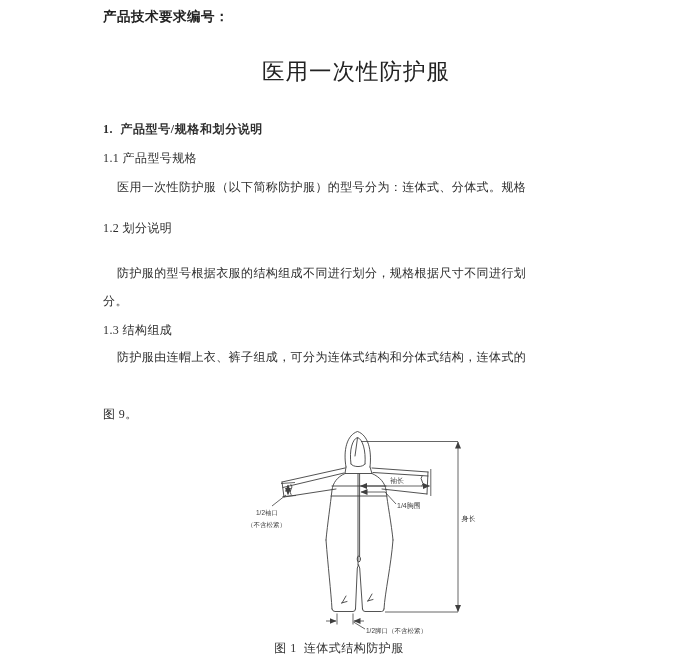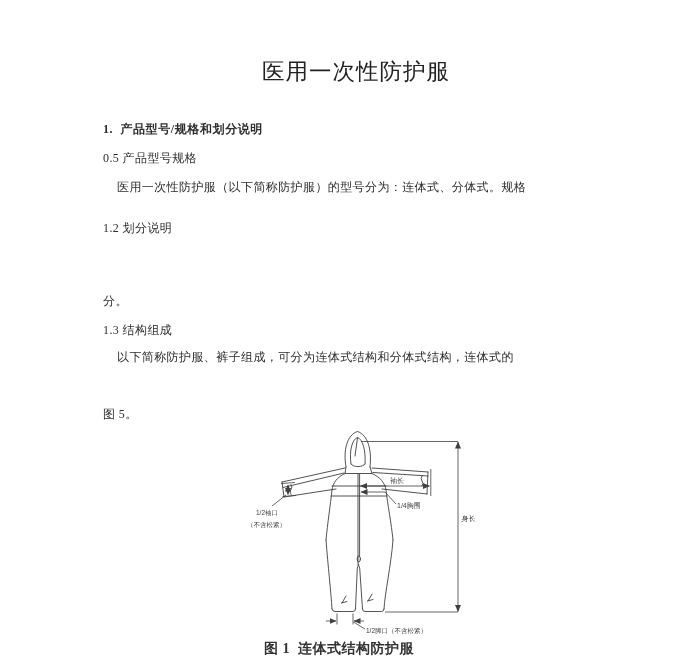--- a/index.html
+++ b/index.html
@@ -28,39 +28,41 @@
   .fig{
     position:absolute;left:245px;top:426px;width:238px;height:215px;
   }
   .fig svg{display:block;}
   .fig text{
     font-family:"Liberation Sans","DejaVu Sans",sans-serif;
     fill:#3c3c3c;
   }
   .caption{
     position:absolute;left:239px;top:640px;width:200px;
-    text-align:center;font-size:14px;font-weight:bold;
+    text-align:center;font-size:12px;font-weight:normal;
     white-space:pre;color:#333;letter-spacing:.5px;
   }
 </style>
 </head>
 <body>
 
 <div class="page">
 
+  <div class="hdr">产品技术要求编号：</div>
   <div class="title">医用一次性防护服</div>
 
   <div class="ln bold" style="top:121px">1.  产品型号/规格和划分说明</div>
-  <div class="ln" style="top:150px">0.5 产品型号规格</div>
+  <div class="ln" style="top:150px">1.1 产品型号规格</div>
   <div class="ln indent" style="top:179px">医用一次性防护服（以下简称防护服）的型号分为：连体式、分体式。规格</div>
   <div class="ln" style="top:220px">1.2 划分说明</div>
+  <div class="ln indent" style="top:265px">防护服的型号根据衣服的结构组成不同进行划分，规格根据尺寸不同进行划</div>
   <div class="ln" style="top:293px">分。</div>
   <div class="ln" style="top:322px">1.3 结构组成</div>
-  <div class="ln indent" style="top:349px">以下简称防护服、裤子组成，可分为连体式结构和分体式结构，连体式的</div>
-  <div class="ln" style="top:406px">图 5。</div>
+  <div class="ln indent" style="top:349px">防护服由连帽上衣、裤子组成，可分为连体式结构和分体式结构，连体式的</div>
+  <div class="ln" style="top:406px">图 9。</div>
 
   <div class="fig">
     <svg width="238" height="215" viewBox="0 0 238 215">
       <defs>
         <marker id="ah" markerWidth="9" markerHeight="8" refX="6.5" refY="3.5" orient="auto-start-reverse" markerUnits="userSpaceOnUse">
           <path d="M0,0.5 L7,3.5 L0,6.5 z" fill="#3f3f3f"></path>
         </marker>
       </defs>
       <g stroke="#3f3f3f" stroke-width="0.9" fill="none" stroke-linecap="round">
 

